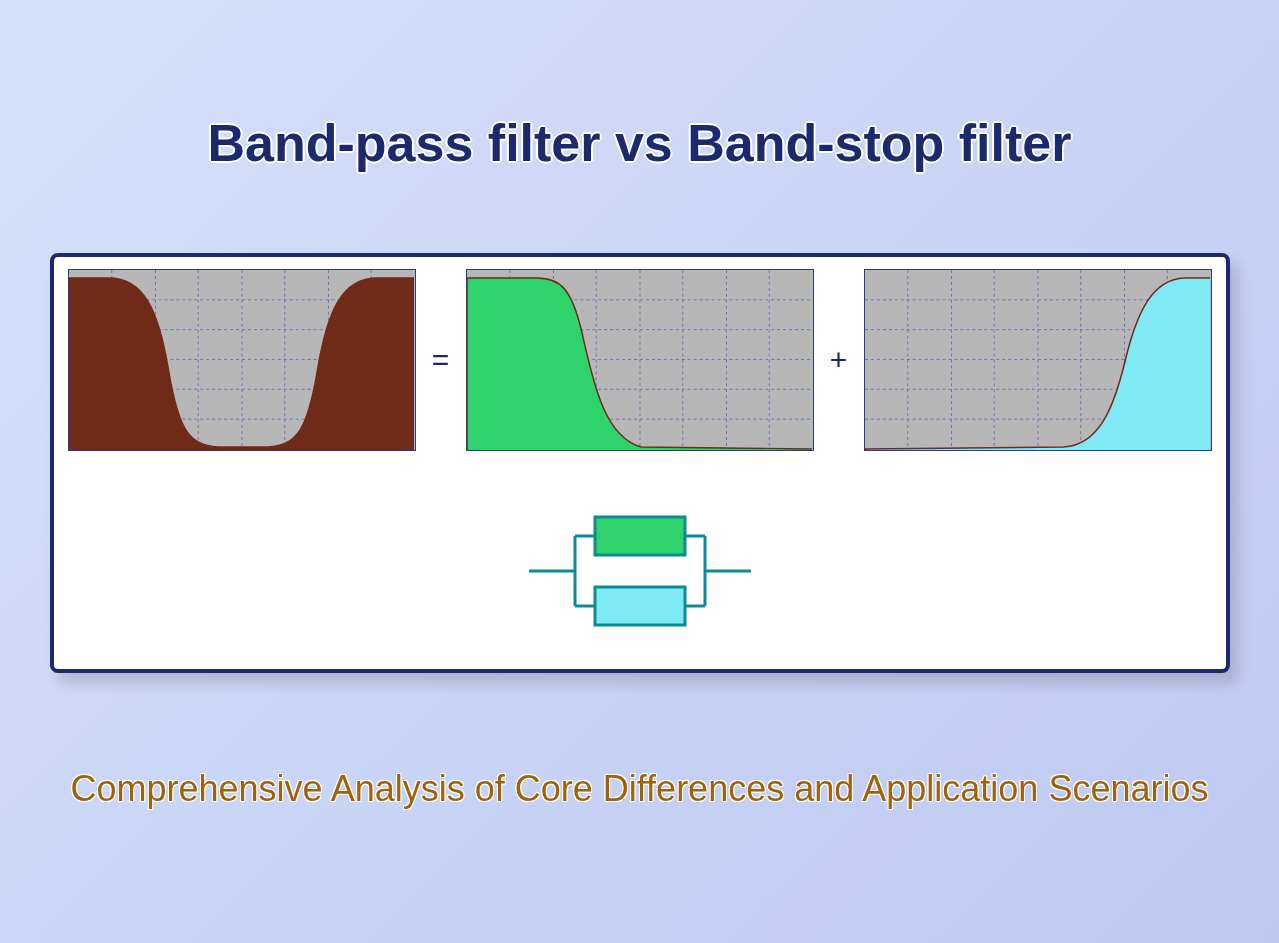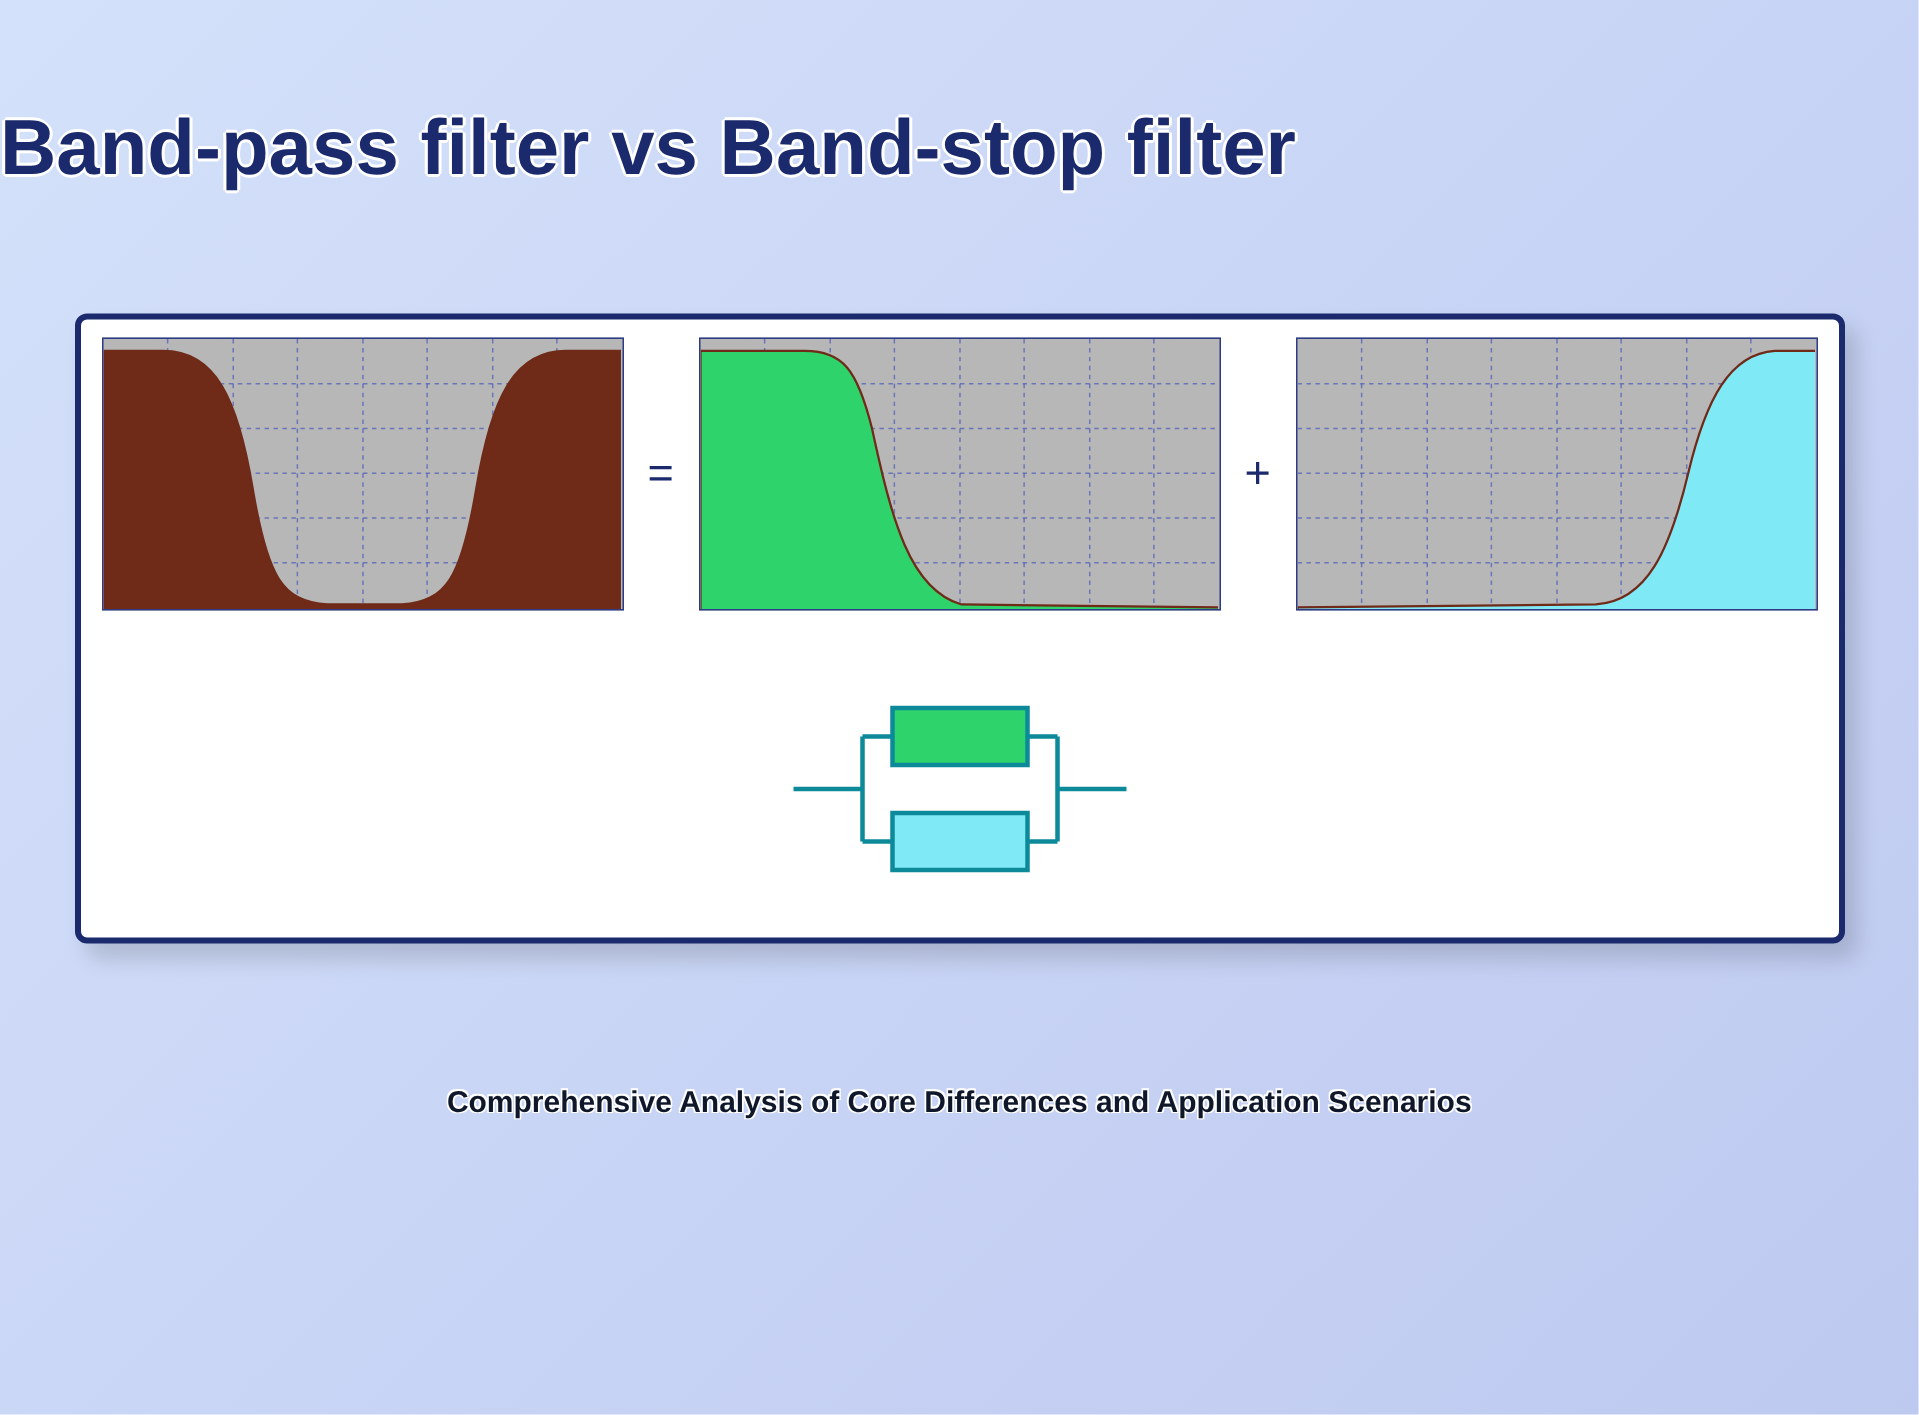--- a/index.html
+++ b/index.html
@@ -4,25 +4,25 @@
 <style>
   * { margin: 0; padding: 0; box-sizing: border-box; }
   body {
     width: 1279px;
     height: 943px;
     background: linear-gradient(135deg, #d4e1fa 0%, #bec9f0 100%);
     font-family: Arial, Helvetica, sans-serif;
     overflow: hidden;
   }
   .title {
-    text-align: left;
+    text-align: center;
     font-size: 52px;
     font-weight: 600;
     color: #1a2a6c;
-    padding-top: 69px;
+    padding-top: 113px;
     text-shadow:
       -1px -1px 0 #fff, 1px -1px 0 #fff,
       -1px 1px 0 #fff, 1px 1px 0 #fff,
       -2px 0 0 #fff, 2px 0 0 #fff,
       0 -2px 0 #fff, 0 2px 0 #fff;
   }
   .panel {
     margin: 80px auto 0 auto;
     width: 1180px;
     height: 420px;
@@ -68,23 +68,23 @@
     user-select: none;
   }
   .circuit-wrap {
     position: absolute;
     left: 50%;
     transform: translateX(-50%);
     bottom: 24px;
   }
   .subtitle {
     text-align: center;
-    font-size: 20px;
-    font-weight: 700;
-    color: #0f172a;
+    font-size: 36px;
+    font-weight: 400;
+    color: #a16207;
     margin-top: 95px;
     text-shadow:
       -1px -1px 0 #fff, 1px -1px 0 #fff,
       -1px 1px 0 #fff, 1px 1px 0 #fff;
   }
 </style>
 </head>
 <body>
 
 <div class="title">Band-pass filter  vs  Band-stop filter</div>

